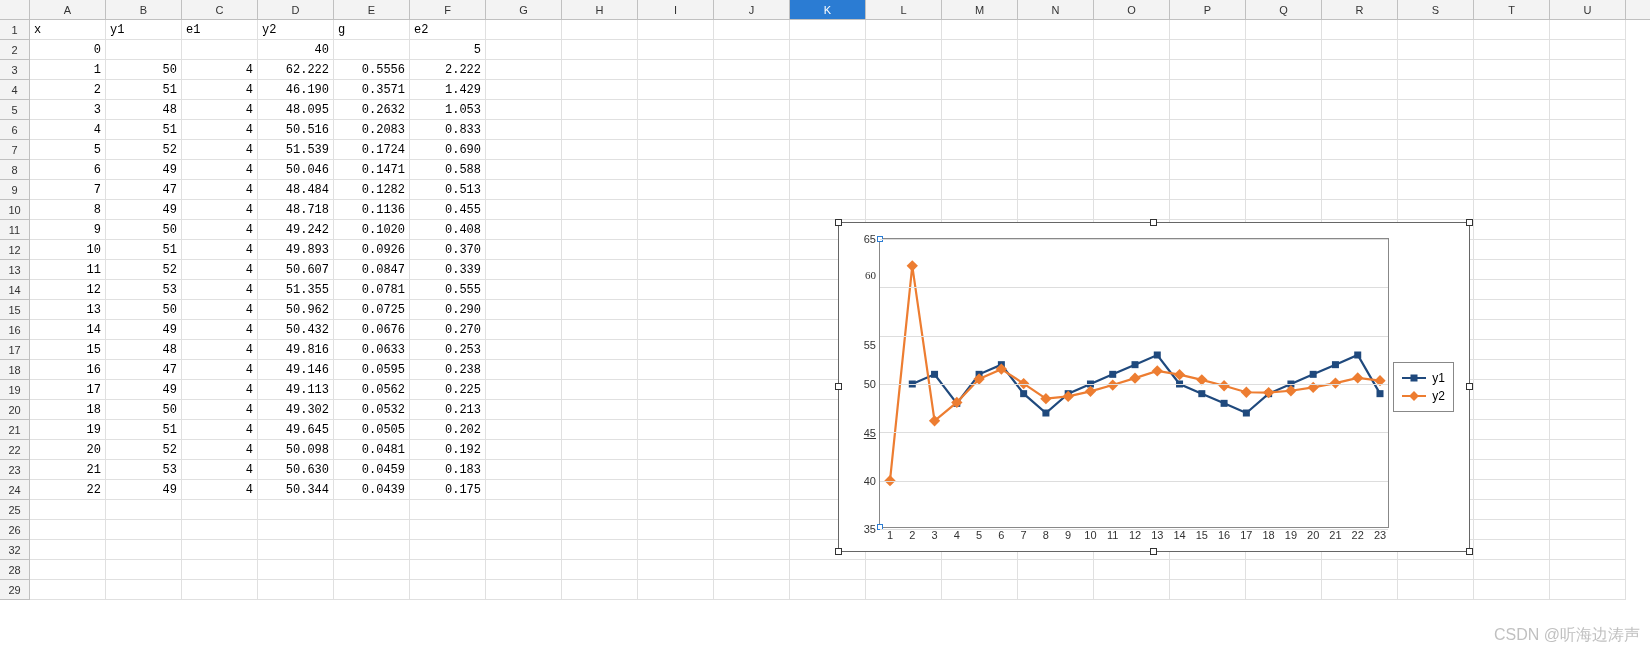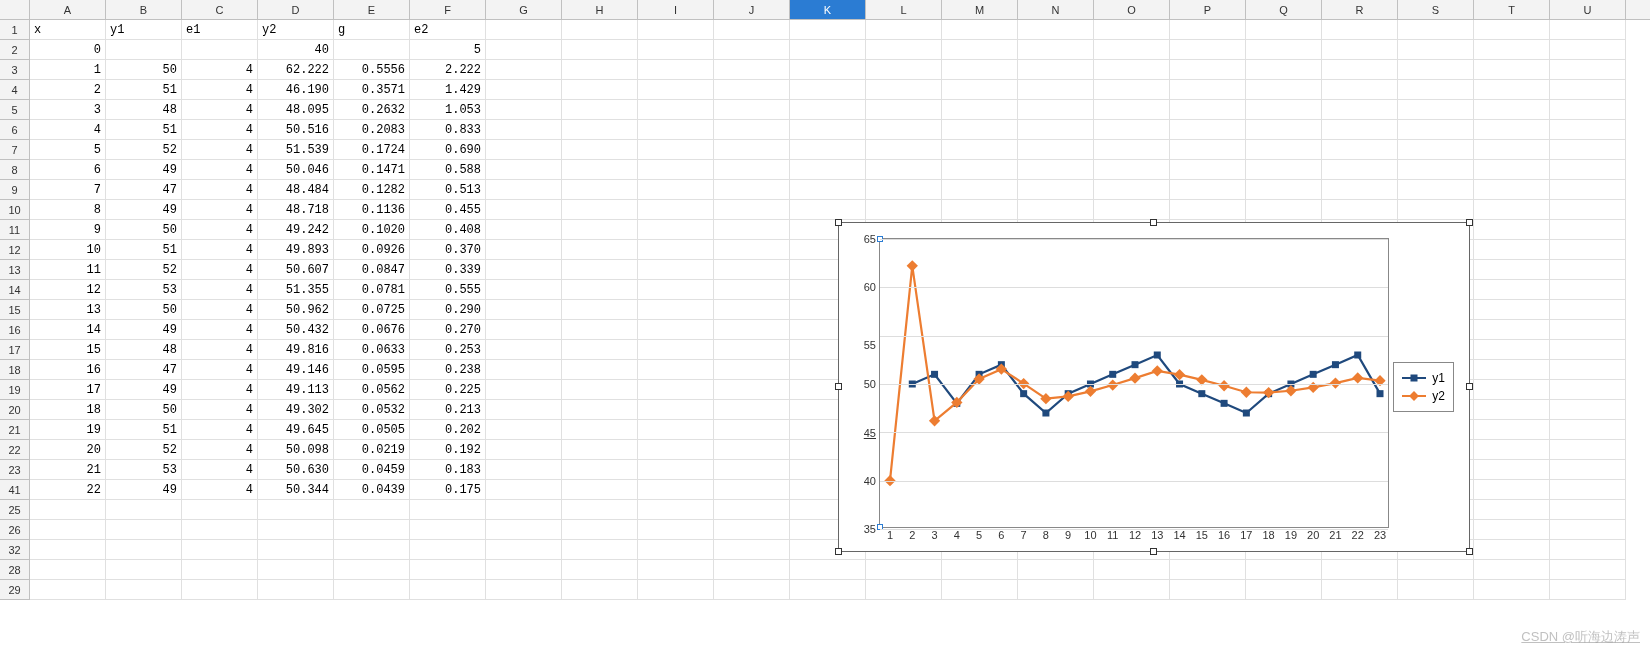--- a/index.html
+++ b/index.html
@@ -28,21 +28,21 @@
 .plot-area .grid-line { position:absolute; left:0; right:0; border-top:1px solid #ddd; }
 .y-tick { position:absolute; right:100%; width:28px; text-align:right; font-size:11px; color:#333; padding-right:4px; transform:translateY(-50%); }
 .x-tick { position:absolute; top:100%; width:20px; text-align:center; font-size:11px; color:#333; padding-top:2px; transform:translateX(-50%); }
 .inner-handle { position:absolute; width:6px; height:6px; border:1px solid #2b7cd3; background:#fff; }
 .legend { position:absolute; right:5px; top:50%; transform:translateY(-50%); border:1px solid #888; padding:6px 8px; font-size:12px; }
 .legend-item { display:flex; align-items:center; gap:6px; padding:2px 0; }
 .legend-swatch { width:24px; height:8px; display:flex; align-items:center; justify-content:center; }
 .legend-line { width:24px; height:2px; position:relative; }
 .legend-marker { position:absolute; width:7px; height:7px; left:50%; top:50%; transform:translate(-50%,-50%); }
 svg.plot { position:absolute; left:0; top:0; width:100%; height:100%; overflow:visible; }
-.watermark { position:absolute; right:10px; bottom:8px; font-size:13px; color:rgba(150,150,150,0.6);text-decoration:underline; }
+.watermark { position:absolute; right:10px; bottom:8px; font-size:16px; color:rgba(150,150,150,0.6); }
 </style>
 </head>
 <body>
 
 <div class="sheet">
   <div class="col-headers">
     <div class="row-header-spacer"></div>
     <div id="col-header-row" style="display: flex;">
         <div class="col-header">A</div>
         <div class="col-header">B</div>
@@ -85,21 +85,21 @@
         <div class="row-header">14</div>
         <div class="row-header">15</div>
         <div class="row-header">16</div>
         <div class="row-header">17</div>
         <div class="row-header">18</div>
         <div class="row-header">19</div>
         <div class="row-header">20</div>
         <div class="row-header">21</div>
         <div class="row-header">22</div>
         <div class="row-header">23</div>
-        <div class="row-header">41</div>
+        <div class="row-header">24</div>
         <div class="row-header">25</div>
         <div class="row-header">26</div>
         <div class="row-header">32</div>
         <div class="row-header">28</div>
         <div class="row-header">29</div>
       </div>
     <div class="cells" id="cells">
         <div class="row">
           <div class="cell txt">x</div>
           <div class="cell txt">y1</div>
@@ -581,21 +581,21 @@
           <div class="cell"></div>
           <div class="cell"></div>
           <div class="cell"></div>
           <div class="cell"></div>
         </div>
         <div class="row">
           <div class="cell num">20</div>
           <div class="cell num">52</div>
           <div class="cell num">4</div>
           <div class="cell num">50.098</div>
-          <div class="cell num">0.0219</div>
+          <div class="cell num">0.0481</div>
           <div class="cell num">0.192</div>
           <div class="cell"></div>
           <div class="cell"></div>
           <div class="cell"></div>
           <div class="cell"></div>
           <div class="cell"></div>
           <div class="cell"></div>
           <div class="cell"></div>
           <div class="cell"></div>
           <div class="cell"></div>
@@ -836,21 +836,21 @@
           <div class="y-tick" style="top: 290px;">35</div>
           <div class="grid-line" style="top: 241.667px;"></div>
           <div class="y-tick" style="top: 241.667px;">40</div>
           <div class="grid-line" style="top: 193.333px;"></div>
           <div class="y-tick" style="top: 194px; text-decoration: underline;">45</div>
           <div class="grid-line" style="top: 145px;"></div>
           <div class="y-tick" style="top: 145px;">50</div>
           <div class="grid-line" style="top: 96.6667px;"></div>
           <div class="y-tick" style="top: 106px;">55</div>
           <div class="grid-line" style="top: 48.3333px;"></div>
-          <div class="y-tick" style="top: 48px;">60</div>
+          <div class="y-tick" style="top: 36px; font-family: Liberation Serif, serif;">60</div>
           <div class="grid-line" style="top: 0px;"></div>
           <div class="y-tick" style="top: 0px;">65</div>
           <div class="x-tick" style="left: 10px;">1</div>
           <div class="x-tick" style="left: 32.2727px;">2</div>
           <div class="x-tick" style="left: 54.5455px;">3</div>
           <div class="x-tick" style="left: 76.8182px;">4</div>
           <div class="x-tick" style="left: 99.0909px;">5</div>
           <div class="x-tick" style="left: 121.364px;">6</div>
           <div class="x-tick" style="left: 143.636px;">7</div>
           <div class="x-tick" style="left: 165.909px;">8</div>

